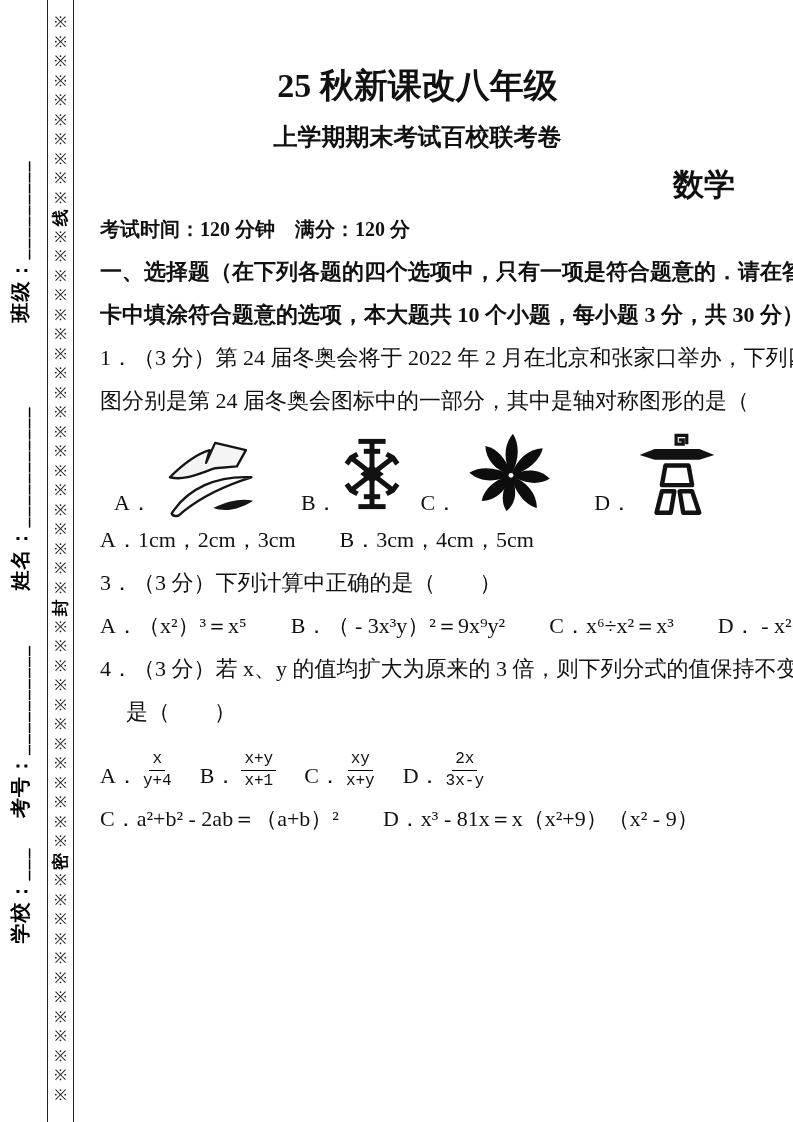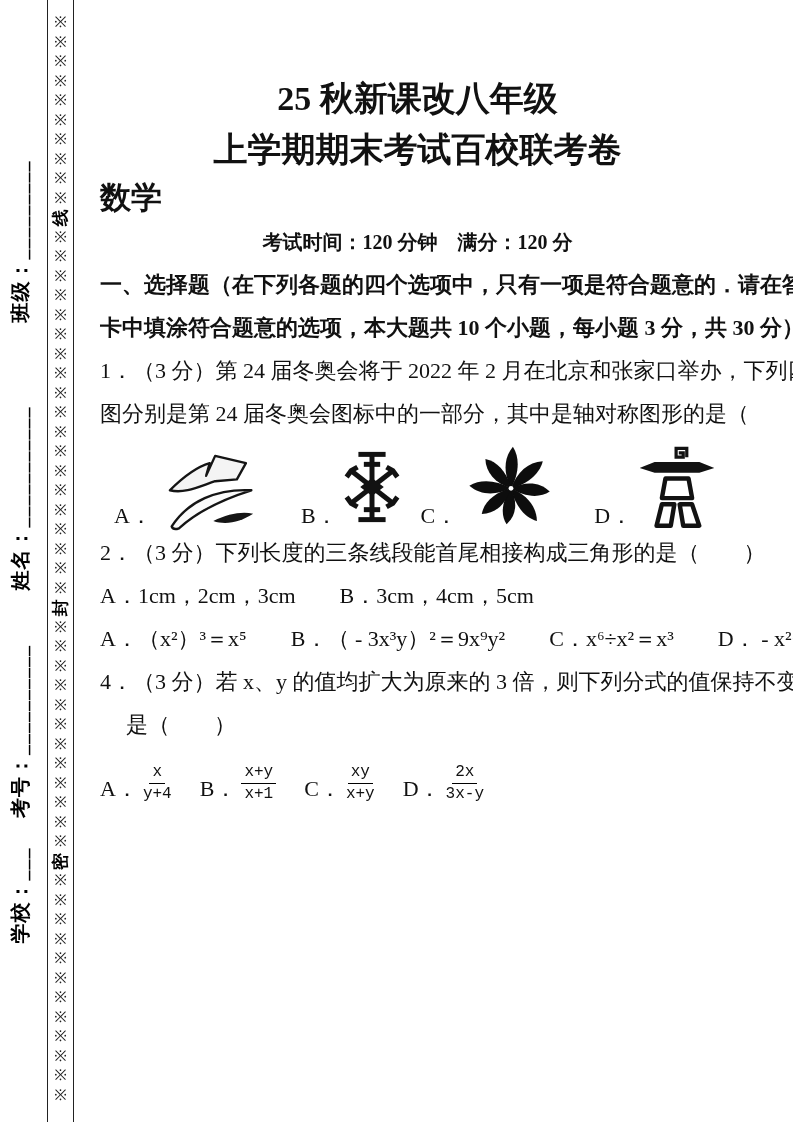--- a/index.html
+++ b/index.html
@@ -33,26 +33,26 @@
     transform:rotate(-90deg);white-space:nowrap;
     font-size:20px;font-weight:600;letter-spacing:1px;color:#000;
   }
   .seal-field.f1{top:241px;}
   .seal-field.f2{top:498px;}
   .seal-field.f3{top:731px;}
   .seal-field.f4{top:895px;}
 
   
   .content{
-    position:absolute;left:100px;top:0;width:665px;padding-top:60px;margin-top:13px;
+    position:absolute;left:100px;top:0;width:665px;padding-top:60px;
   }
   .t1{font-size:34px;font-weight:bold;text-align:center;line-height:52px;height:52px;padding-right:30px;white-space:nowrap;}
-  .t2{font-size:34px;font-weight:bold;text-align:center;line-height:50px;height:50px;padding-right:30px;white-space:nowrap;}
-  .t3{font-size:31px;font-weight:bold;text-align:left;line-height:46px;height:46px;padding-right:30px;white-space:nowrap;}
-  .info{font-size:20px;font-weight:bold;text-align:center;line-height:42px;height:42px;padding-right:30px;white-space:nowrap;}
+  .t2{font-size:24px;font-weight:bold;text-align:center;line-height:50px;height:50px;padding-right:30px;white-space:nowrap;}
+  .t3{font-size:31px;font-weight:bold;text-align:right;line-height:46px;height:46px;padding-right:30px;white-space:nowrap;}
+  .info{font-size:20px;font-weight:bold;line-height:42px;height:42px;padding-right:30px;white-space:nowrap;}
   .line{font-size:22px;line-height:43px;height:43px;white-space:nowrap;}
   .bold{font-weight:bold;}
   .indent{padding-left:26px;}
 
   
   .icon-row{display:flex;align-items:flex-end;height:94px;margin:2px 0 0 14px;}
   .iopt{display:flex;align-items:flex-end;}
   .optlabel{font-size:22px;line-height:30px;margin-right:5px;}
   .iopt svg{display:block;}
   .iopt.b{margin-left:44px;}
@@ -212,23 +212,23 @@
         <path d="M56 14 V4 H44 V14 H52 V9 H47" fill="none" stroke="#121212" stroke-width="3.6"></path>
         <path d="M6 26 L20 20.5 H70 L84 26 L70 30.5 H20 Z" fill="#121212" stroke="#121212" stroke-width="2"></path>
         <path d="M32 38 H58 L62 60 H28 Z" fill="none" stroke="#121212" stroke-width="5" stroke-linejoin="round"></path>
         <path d="M28 67 H42 L38 91 H22 Z" fill="none" stroke="#121212" stroke-width="5" stroke-linejoin="round"></path>
         <path d="M48 67 H62 L70 91 H52 Z" fill="none" stroke="#121212" stroke-width="5" stroke-linejoin="round"></path>
       </svg>
       <span class="optlabel" style="order:1">D．</span>
     </div>
   </div>
 
-  <div class="line">2．（3 分）下列长度的三条线段能首尾相接构成三角形的是（　　）</div>
   <div class="line">A．1cm，2cm，3cm　　B．3cm，4cm，5cm</div>
 
+  <div class="line">3．（3 分）下列计算中正确的是（　　）</div>
   <div class="line">A．（x²）³＝x⁵　　B．（ - 3x³y）²＝9x⁹y²　　C．x⁶÷x²＝x³　　D． - x²•x＝ - </div>
 
   <div class="line">4．（3 分）若 x、y 的值均扩大为原来的 3 倍，则下列分式的值保持不变的</div>
   <div class="line indent">是（　　）</div>
   <div class="frac-row">
     <div class="fopt">
       <span class="optlabel">A．</span>
       <span class="frac">
         <span class="num">x</span>
         <span class="den">y+4</span>
@@ -250,13 +250,14 @@
     </div>
     <div class="fopt">
       <span class="optlabel">D．</span>
       <span class="frac">
         <span class="num">2x</span>
         <span class="den">3x-y</span>
       </span>
     </div>
   </div>
 
+  <div class="line">C．a²+b² - 2ab＝（a+b）²　　D．x³ - 81x＝x（x²+9）（x² - 9）</div>
 </div>
 
 </body></html>

